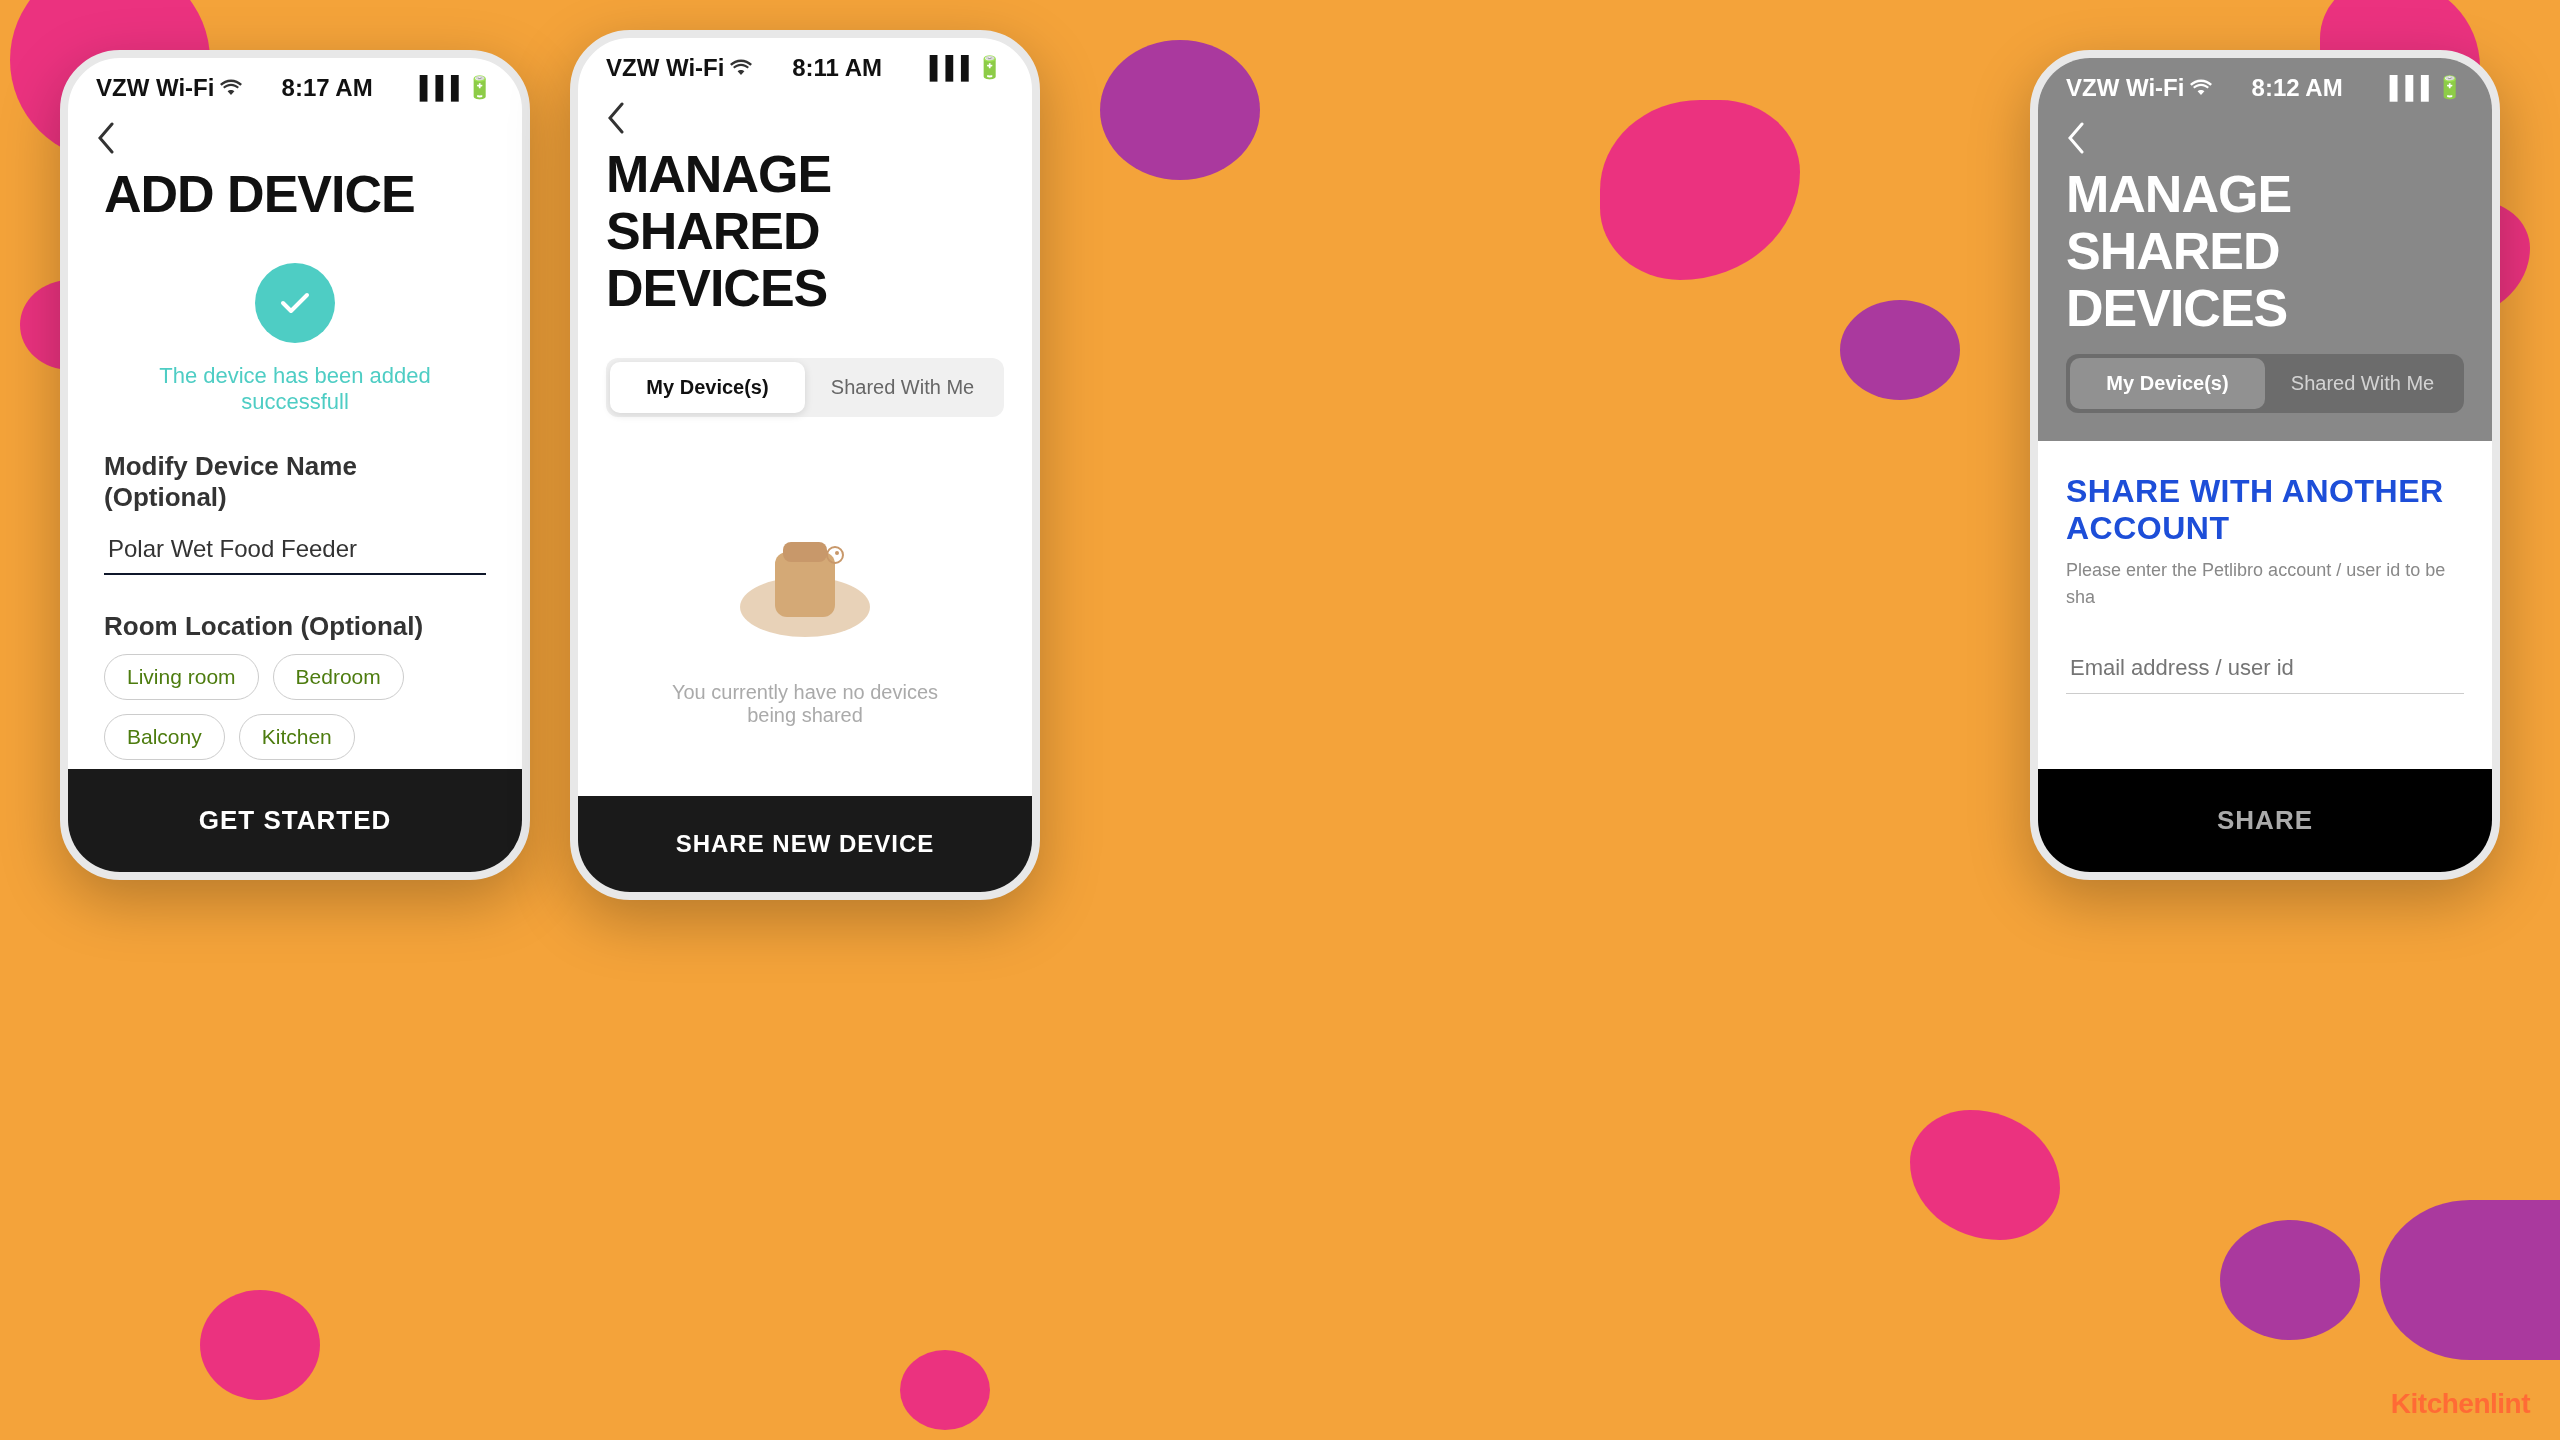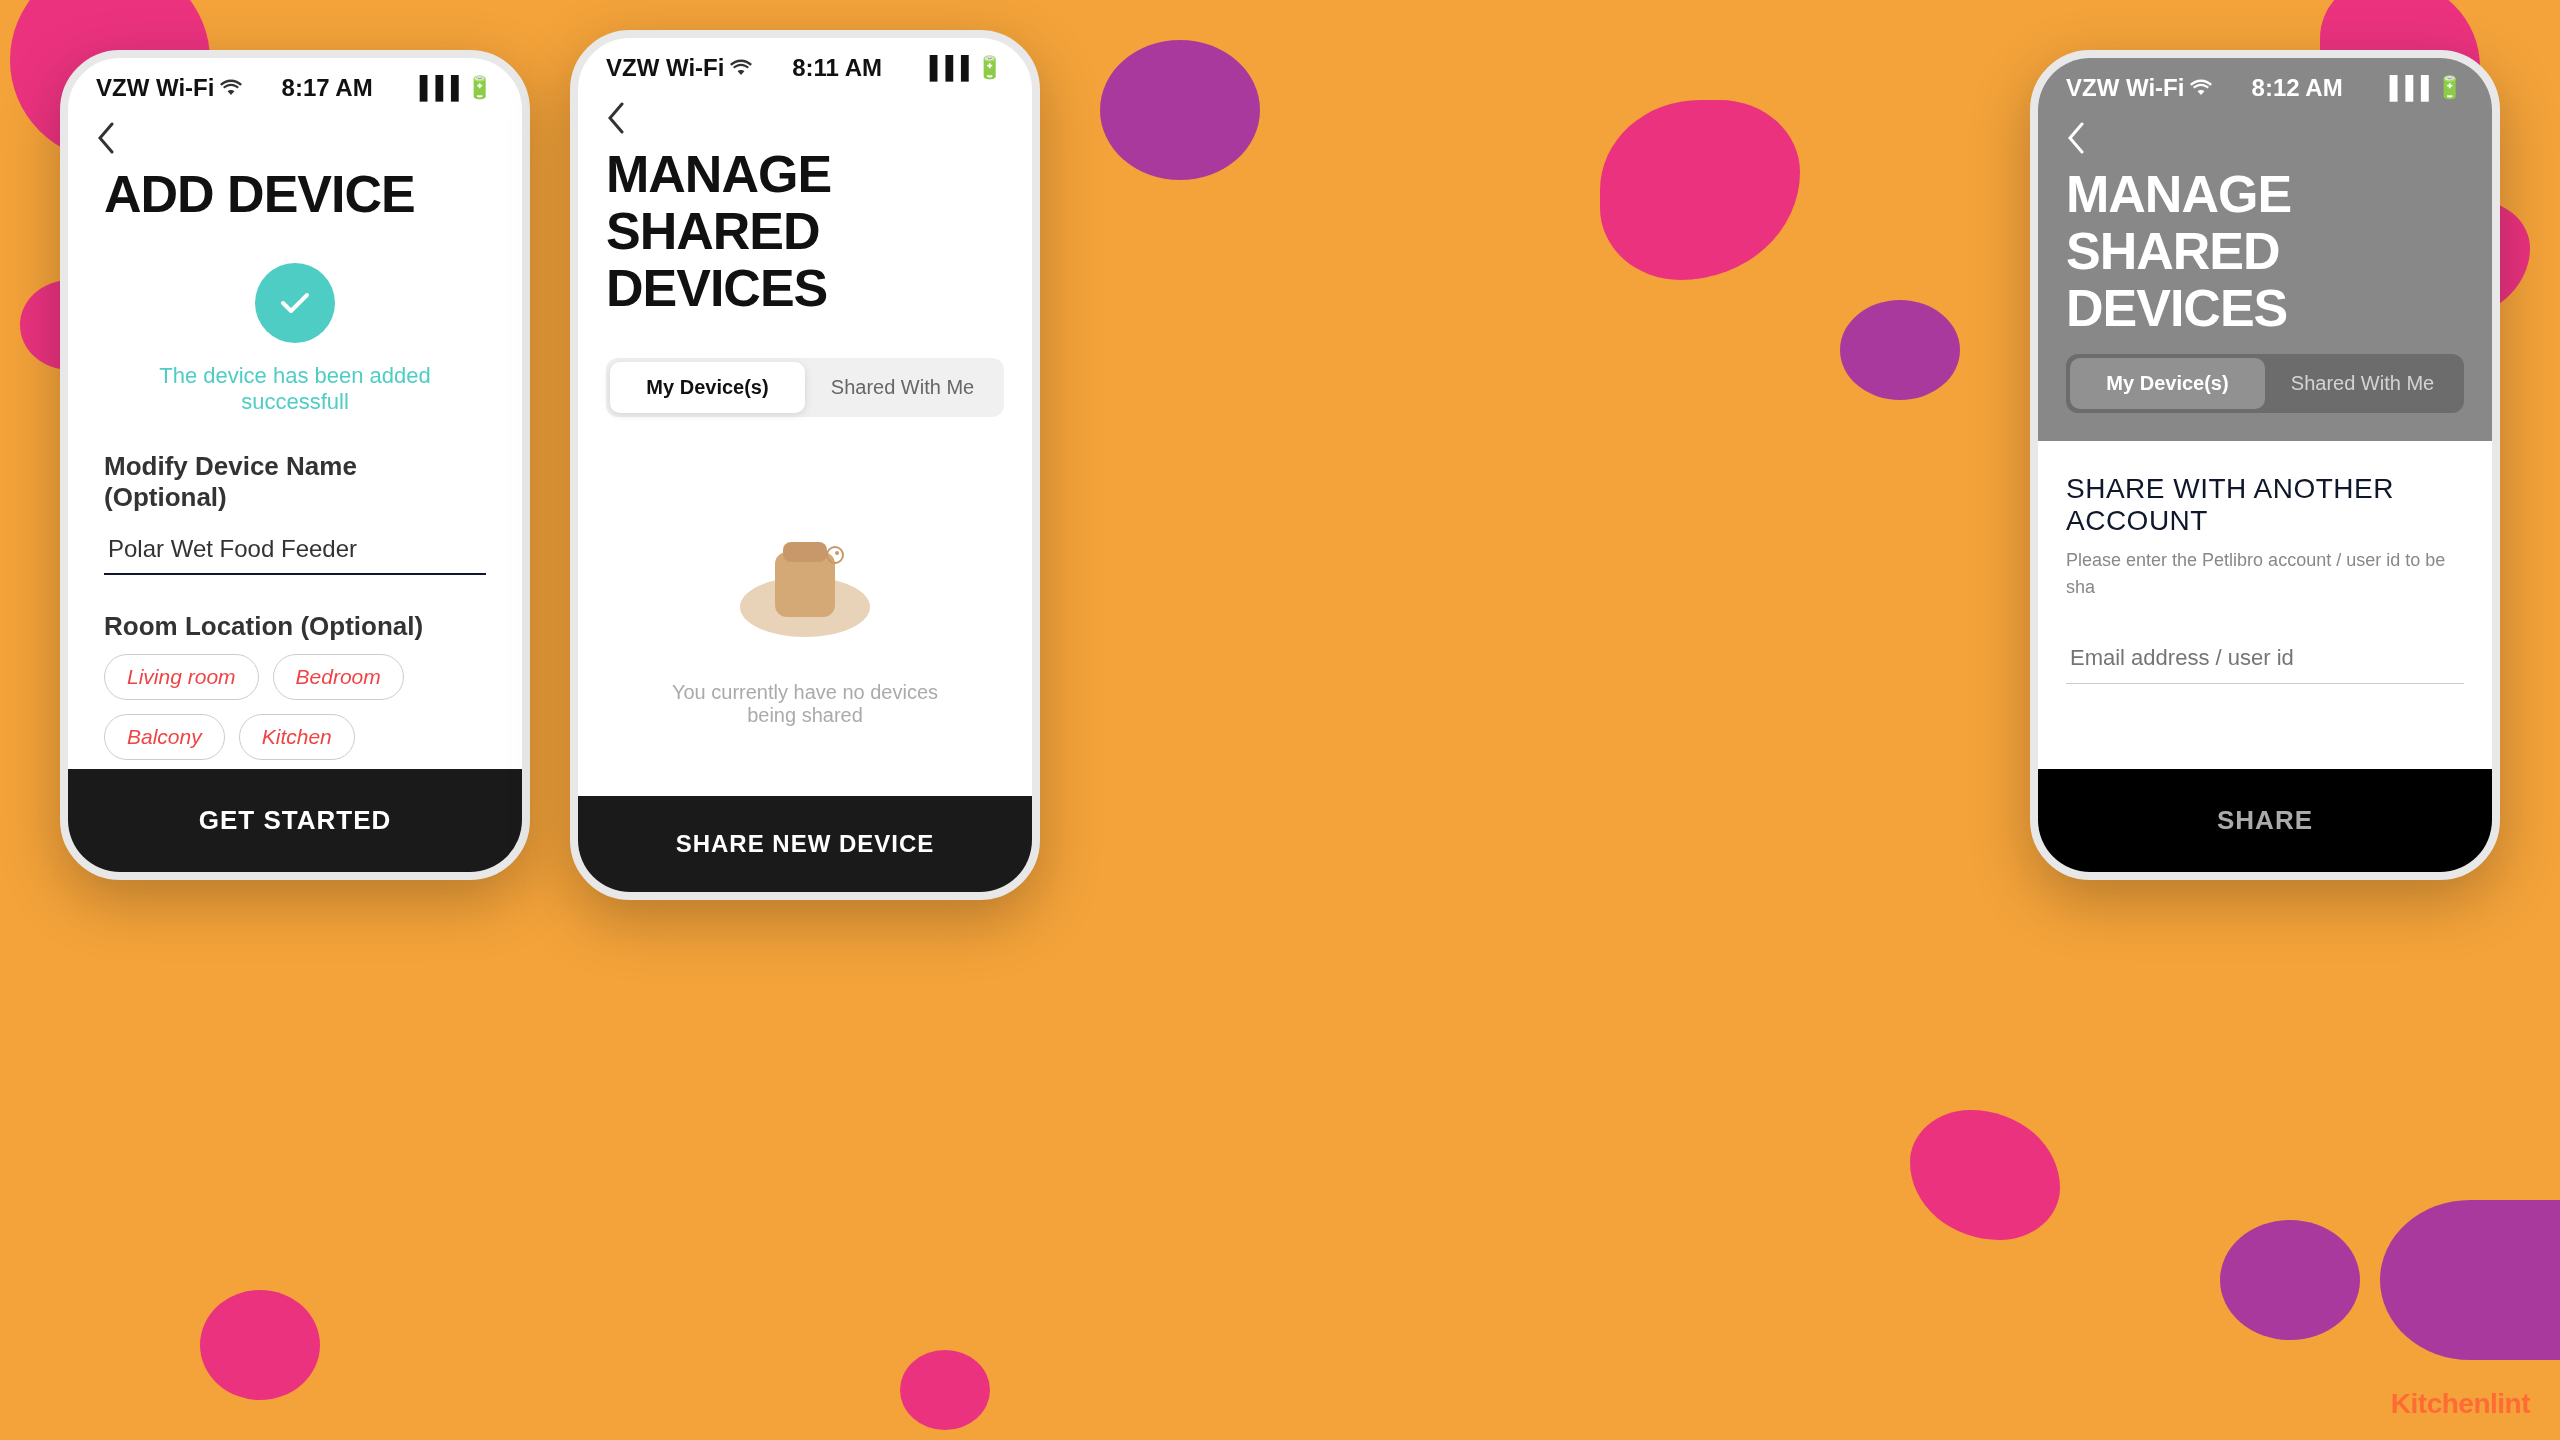--- a/index.html
+++ b/index.html
@@ -120,23 +120,22 @@
       flex-wrap: wrap;
       gap: 14px;
       margin-top: 12px;
     }
 
     .room-tag {
       border: 1.5px solid #ccc;
       border-radius: 30px;
       padding: 10px 22px;
       font-size: 21px;
-      color: #ef4444;
-      cursor: pointer;
-      font-style: italic;
+      color: #4d7c0f;
+      cursor: pointer;
     }
 
     .room-tag-add {
       border: 1.5px solid #ccc;
       border-radius: 30px;
       padding: 10px 22px;
       font-size: 21px;
       color: #555;
       cursor: pointer;
       display: flex;
@@ -282,23 +281,23 @@
       background: rgba(255,255,255,0.25);
       color: #fff;
       font-weight: 700;
     }
 
     .phone3-body {
       padding: 32px 28px;
     }
 
     .share-title {
-      font-size: 28px;
-      font-weight: 400;
-      color: #0f172a;
+      font-size: 32px;
+      font-weight: 700;
+      color: #1d4ed8;
       letter-spacing: 0.5px;
       margin-bottom: 10px;
     }
 
     .share-subtitle {
       font-size: 18px;
       color: #888;
       margin-bottom: 32px;
       line-height: 1.5;
     }

